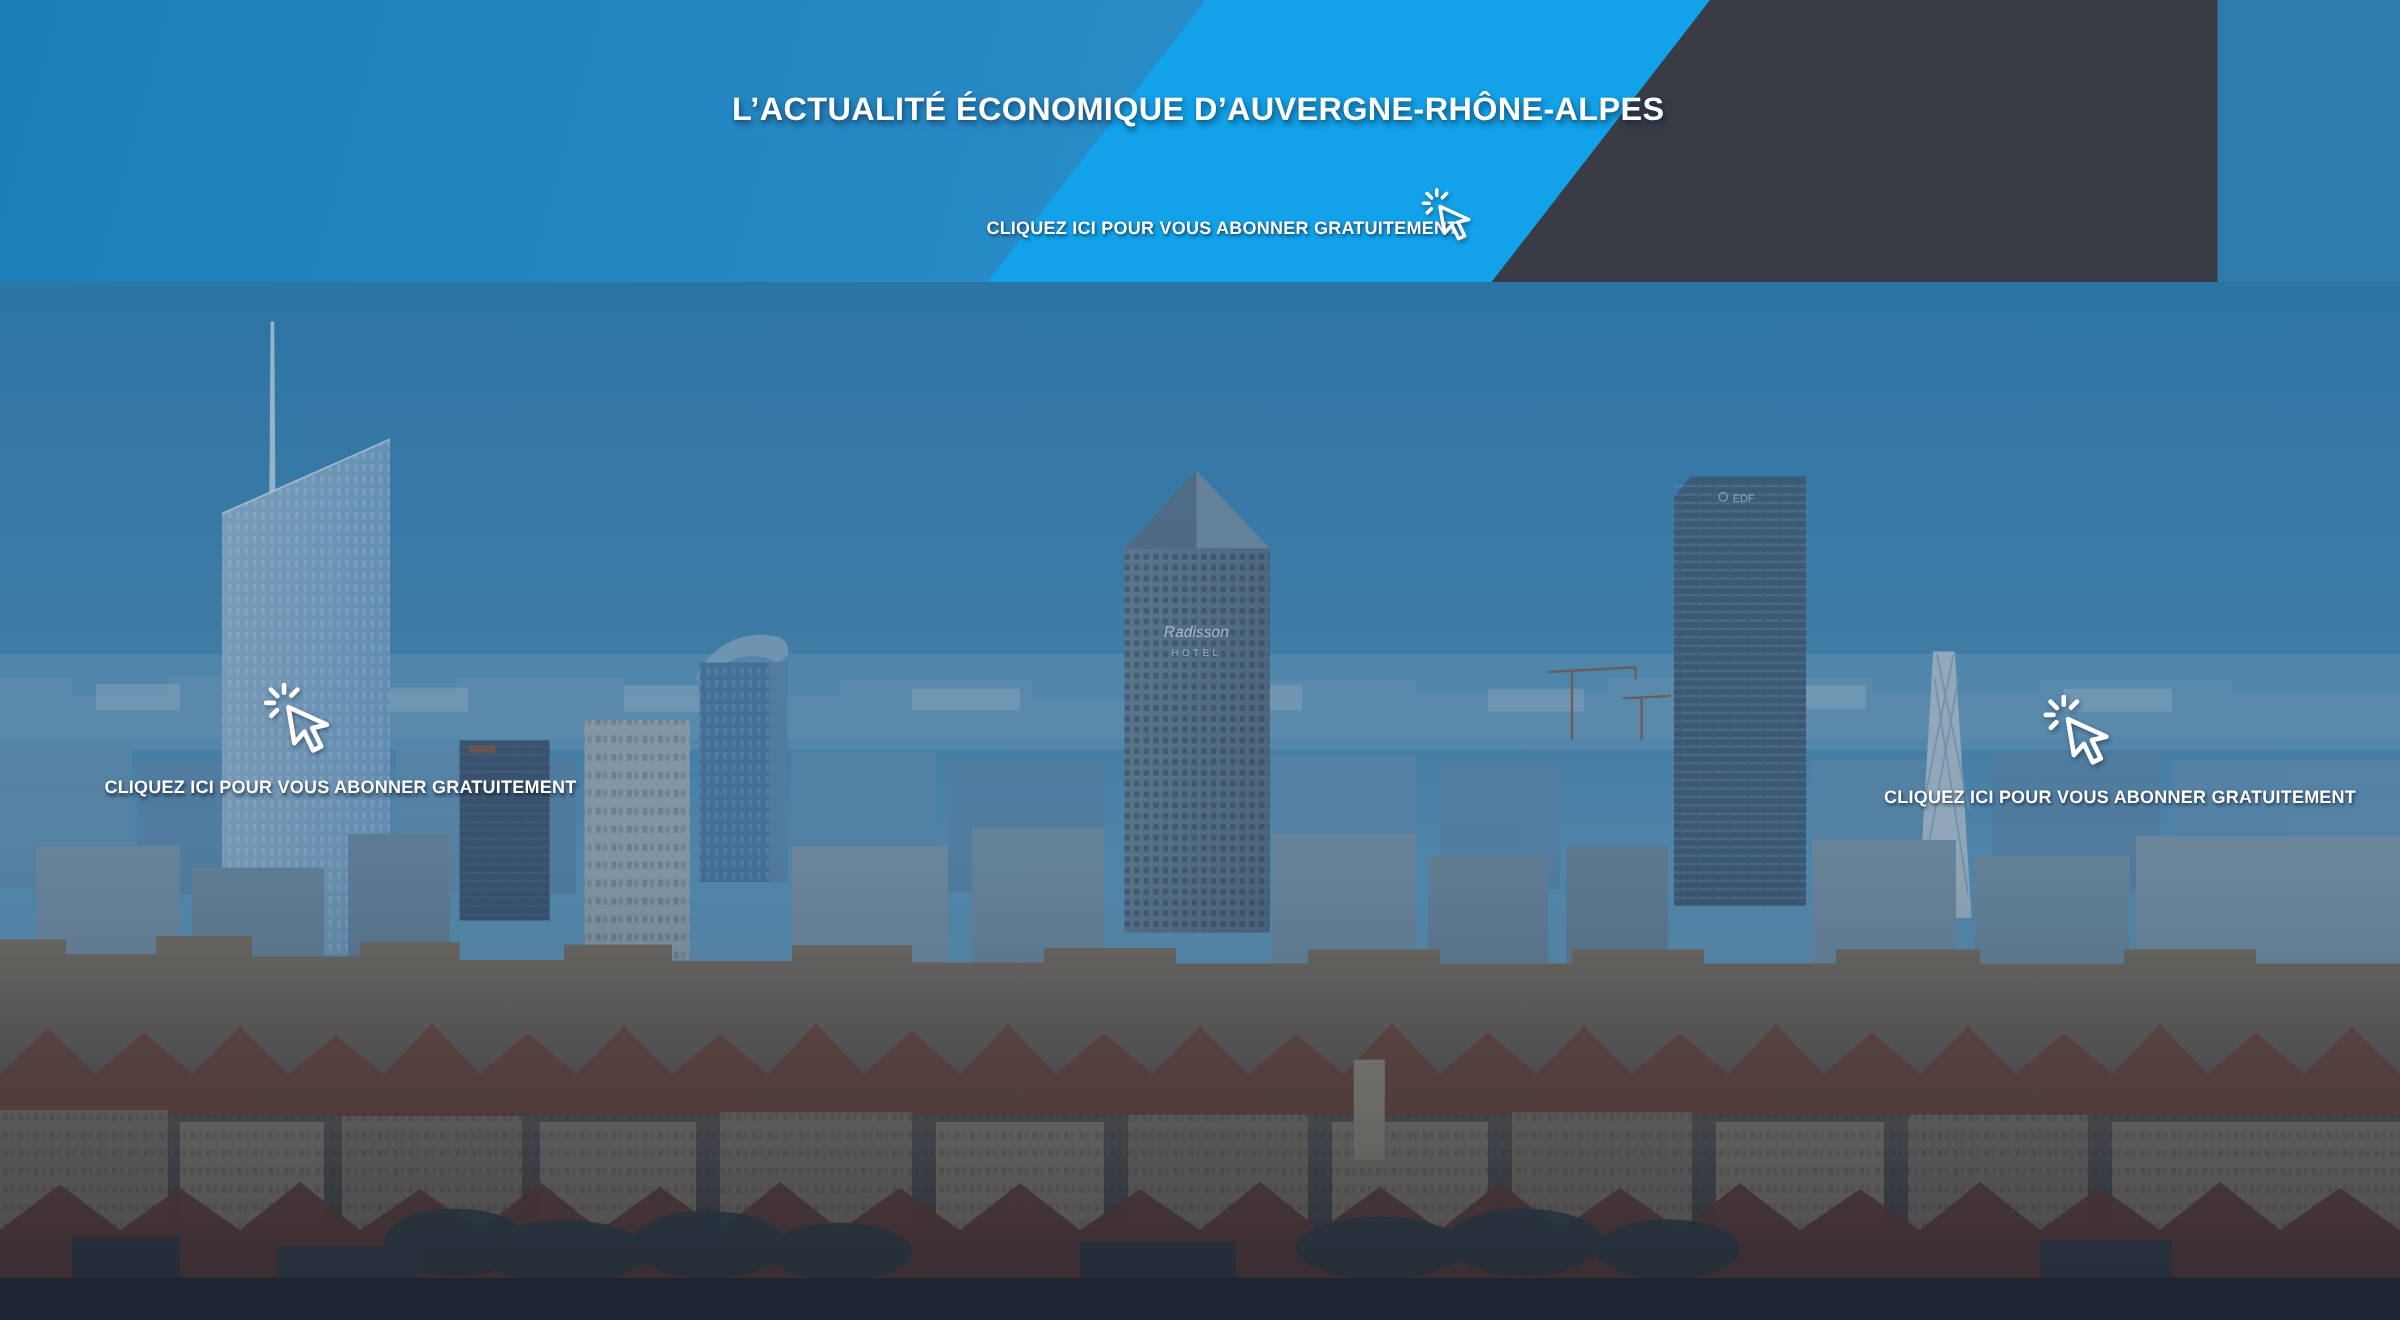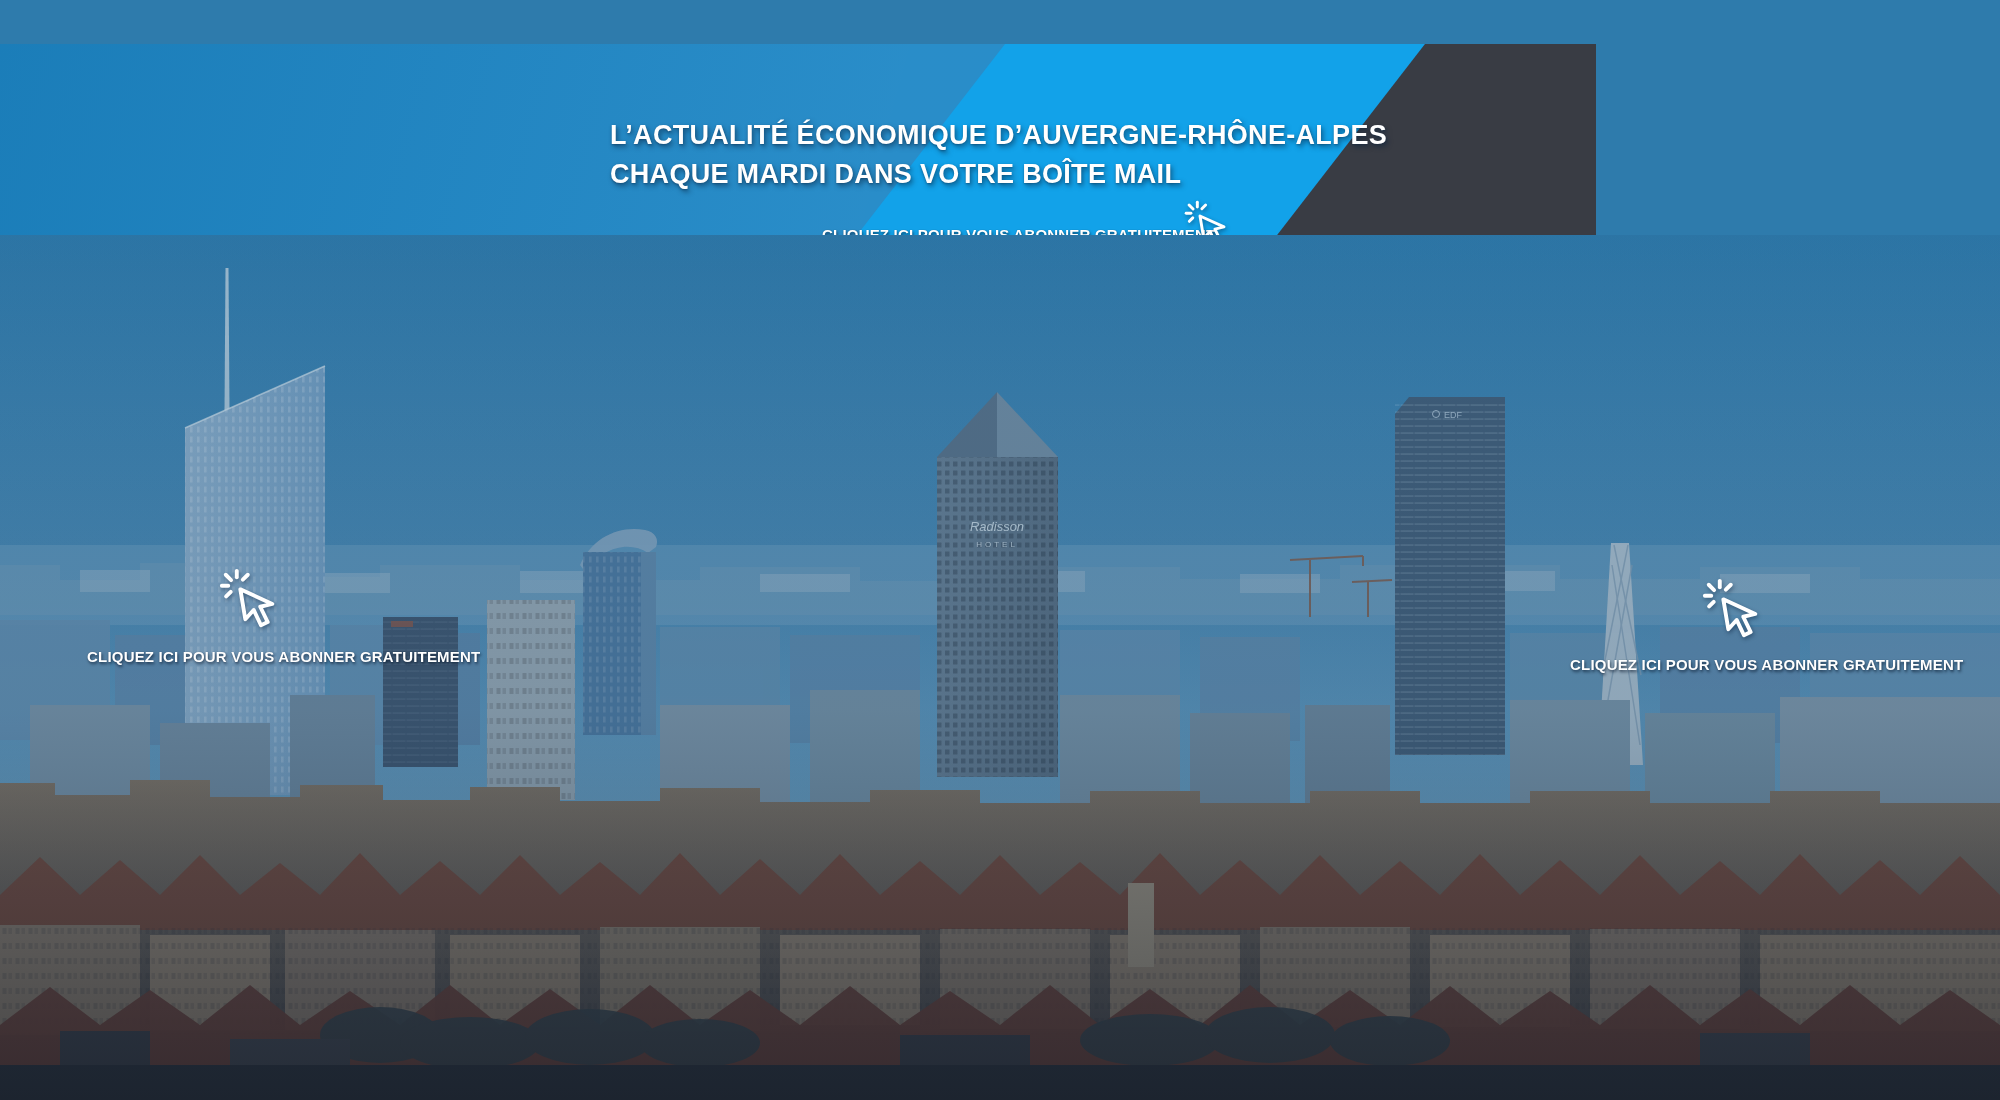--- a/index.html
+++ b/index.html
@@ -4,21 +4,21 @@
 <title></title>
 <style>
   html,body{margin:0;padding:0;}
   body{
     width:2000px;height:1100px;position:relative;overflow:hidden;
     background:#2e7bac;
     font-family:"Liberation Sans","DejaVu Sans",sans-serif;
     -webkit-font-smoothing:antialiased;
   }
   
-  .banner{position:absolute;top:0;left:0;width:1596px;height:235px;background:var(--left-blue,#1e87c6);margin-top:44px;}
+  .banner{position:absolute;top:0;left:0;width:1848px;height:235px;background:var(--left-blue,#1e87c6);}
   .banner-shade{position:absolute;inset:0;background:linear-gradient(105deg,rgba(0,40,70,.10),rgba(255,255,255,.05) 55%);}
   .banner-band{position:absolute;inset:0;background:var(--accent-blue,#12a2e9);
     clip-path:polygon(1005px 0,1425px 0,1243px 235px,823px 235px);}
   .banner-dark{position:absolute;inset:0;background:var(--dark-panel,#393c44);
     clip-path:polygon(1425px 0,2000px 0,2000px 235px,1243px 235px);}
   .banner-title{position:absolute;left:610px;top:72px;margin:0;color:var(--text,#fff);
     font-size:27px;line-height:39px;font-weight:bold;letter-spacing:.3px;white-space:nowrap;
     text-shadow:2px 3px 5px rgba(8,32,60,.55),0 1px 2px rgba(8,32,60,.35);}
   .banner-title span{display:block;}
   
@@ -42,21 +42,20 @@
 </head>
 <body>
 
 <header class="banner">
   <div class="banner-shade"></div>
   <div class="banner-band"></div>
   <div class="banner-dark"></div>
 
   <h1 class="banner-title">
     <span>L’ACTUALITÉ ÉCONOMIQUE D’AUVERGNE-RHÔNE-ALPES</span>
-    <span>CHAQUE MARDI DANS VOTRE BOÎTE MAIL</span>
   </h1>
 
   <a class="cta cta-banner">CLIQUEZ ICI POUR VOUS ABONNER GRATUITEMENT</a>
 
   <span class="cursor-icon icon-banner">
     <svg viewBox="0 0 36 36" fill="none" stroke="#ffffff" stroke-width="2.2" stroke-linecap="round" stroke-linejoin="round">
       <line x1="10" y1="5.2" x2="10" y2="1.6"></line>
       <line x1="13.4" y1="6.6" x2="16.2" y2="3.8"></line>
       <line x1="6.8" y1="6.8" x2="3.8" y2="3.8"></line>
       <line x1="5.2" y1="10" x2="1.6" y2="10"></line>

